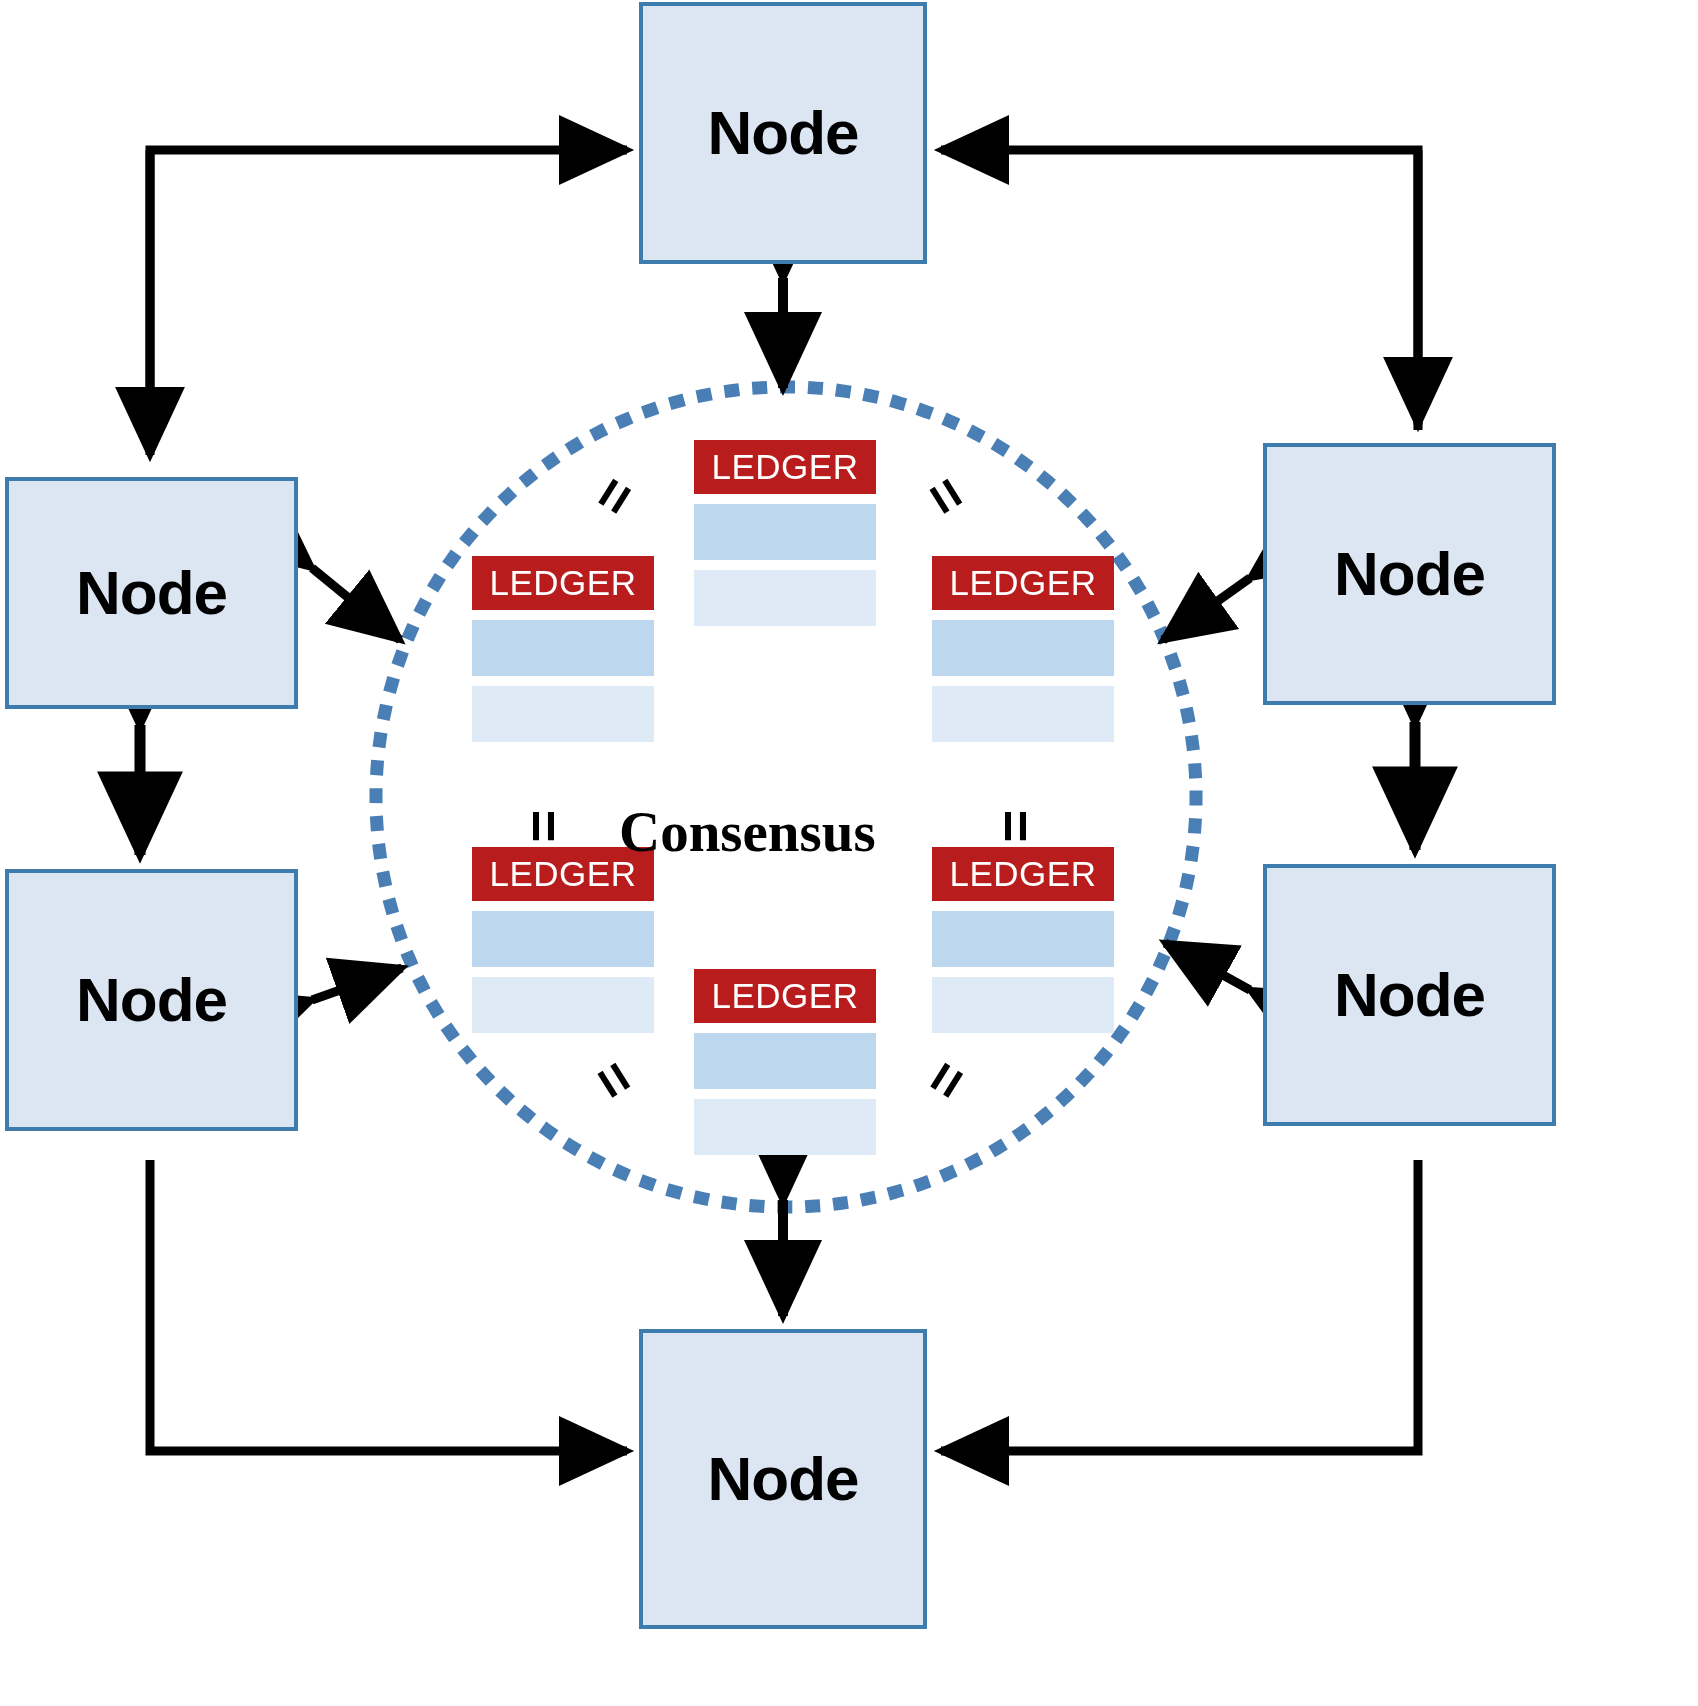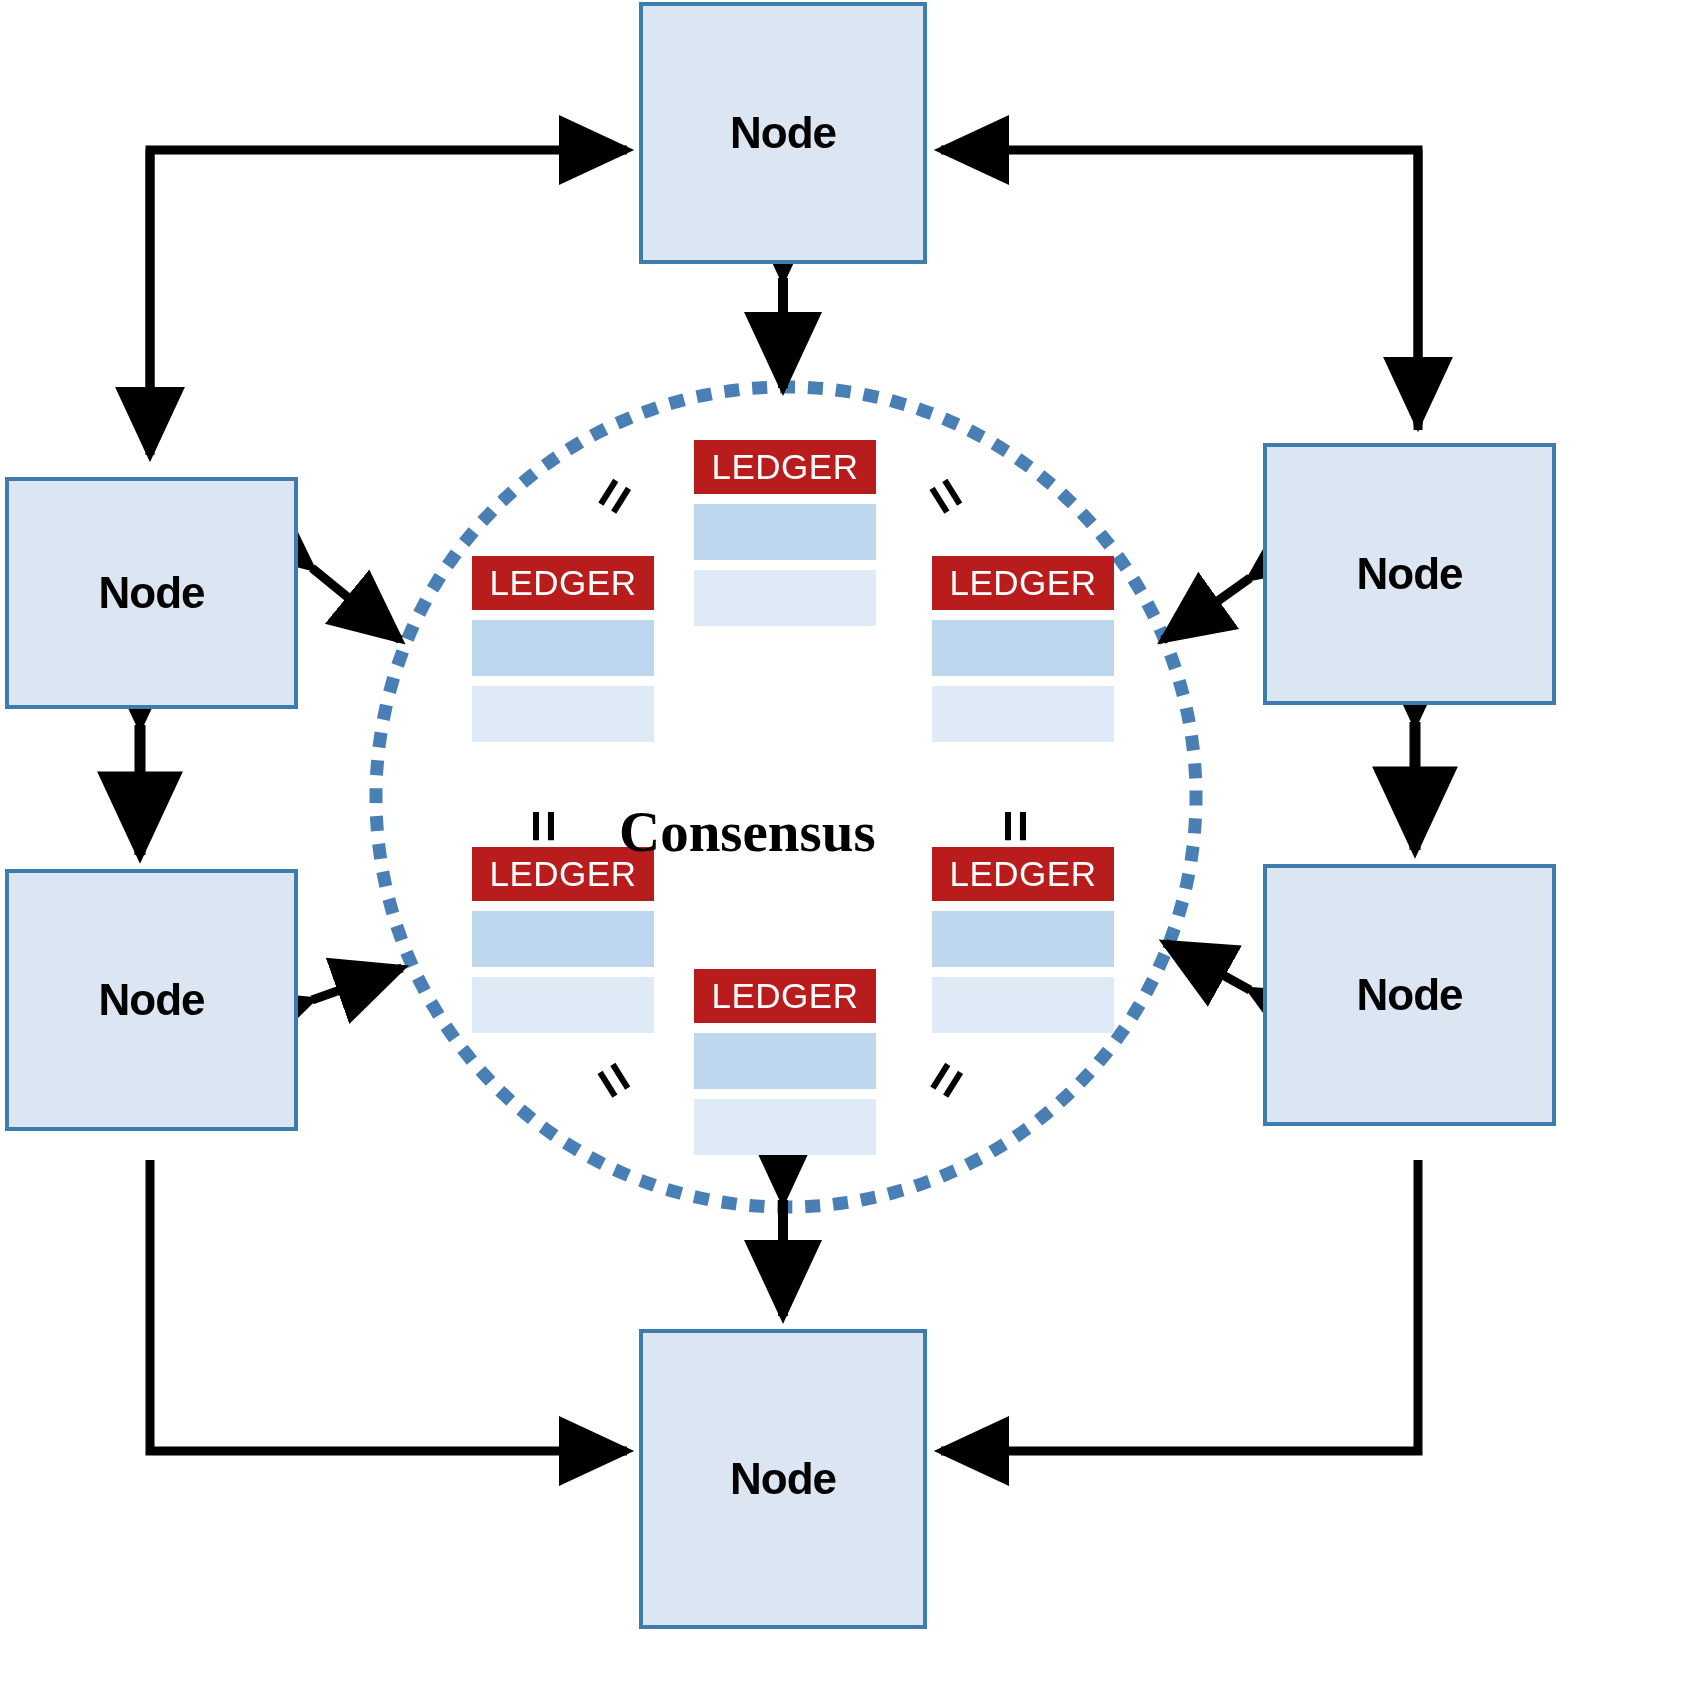--- a/index.html
+++ b/index.html
@@ -29,21 +29,21 @@
     box-sizing: border-box;
     background: #dce6f3;
     border: 4px solid #3f7cae;
     display: flex;
     align-items: center;
     justify-content: center;
   }
   .node-label {
     font-family: "Liberation Sans", sans-serif;
     font-weight: bold;
-    font-size: 44px;
+    font-size: 62px;
     color: #000000;
     letter-spacing: -1px;
     line-height: 1;
   }
   .ledger {
     position: absolute;
     width: 182px;
   }
   .ledger-head {
     background: #b91c1c;

